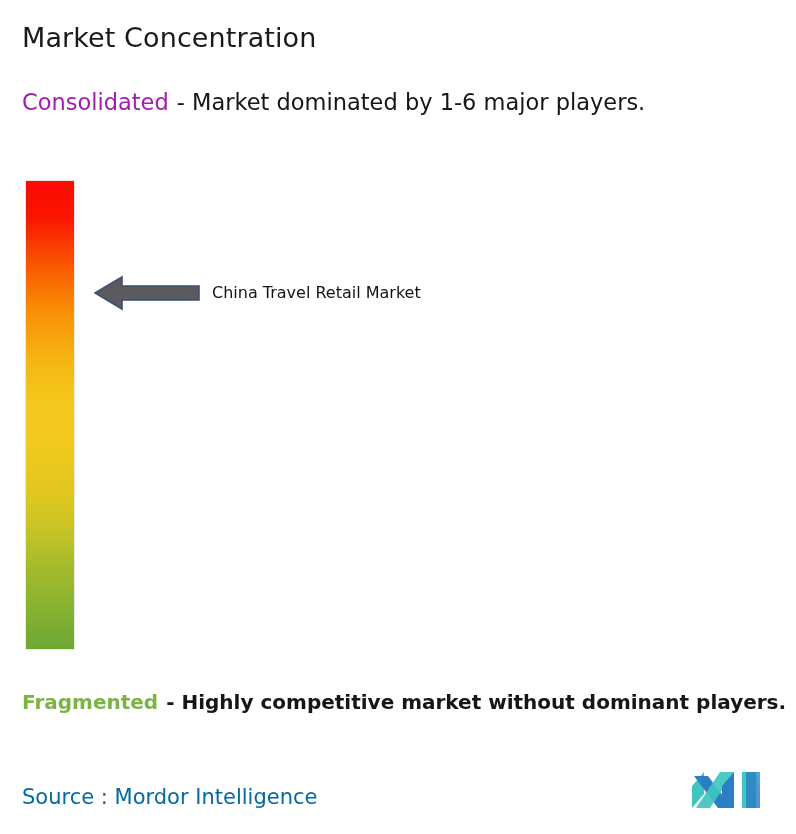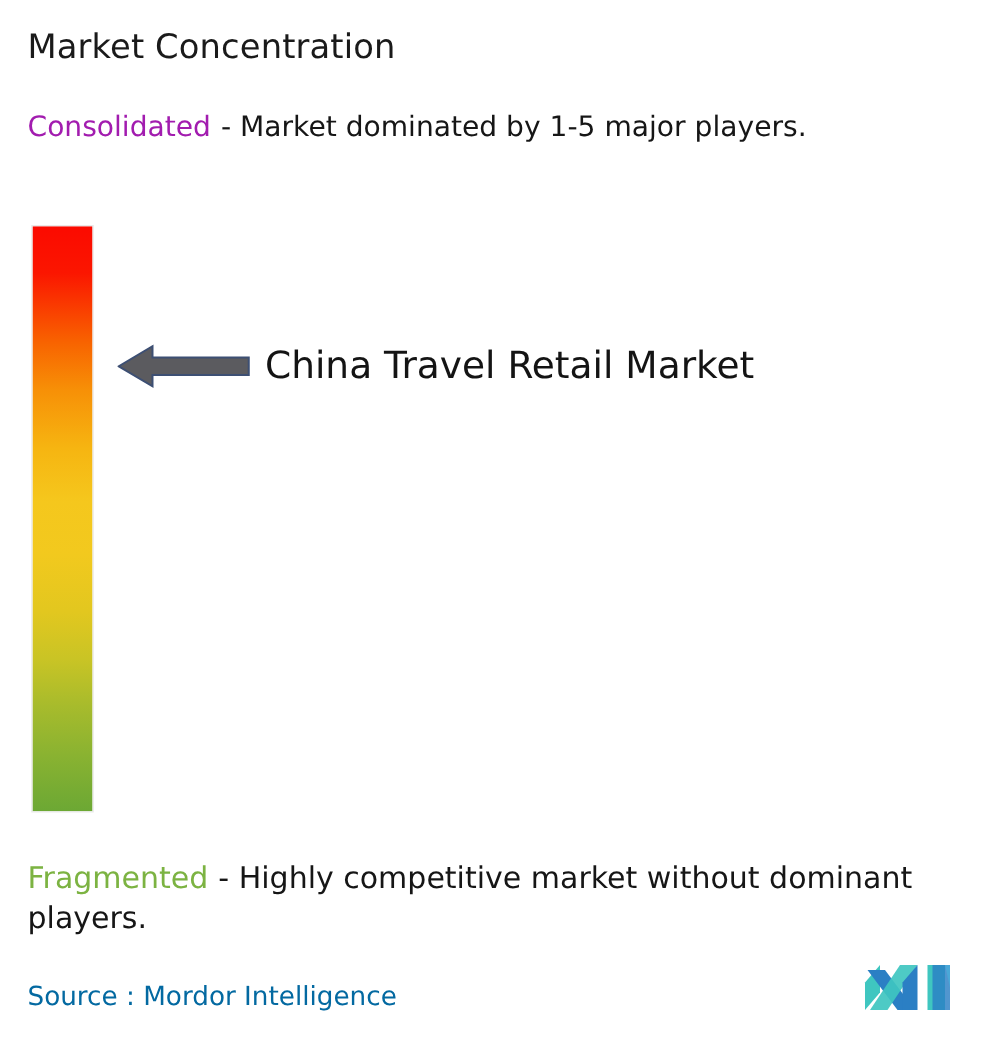--- a/index.html
+++ b/index.html
@@ -44,24 +44,24 @@
     font-size: 22.5px;
     line-height: 32px;
     color: #161616;
     font-weight: 400;
   }
   .desc-bottom {
     position: absolute;
     left: 22px;
     top: 686px;
     width: 768px;
-    font-size: 24px;
+    font-size: 20px;
     line-height: 32px;
     color: #161616;
-    font-weight: 400;
+    font-weight: 700;
   }
   .kw-consolidated {
     color: #a21caf;
   }
   .kw-fragmented {
     color: #7cb342;
   }
   .kw-gap {
     display: inline-block;
     width: 8px;
@@ -101,21 +101,21 @@
     top: 273px;
     width: 106px;
     height: 40px;
   }
 
   
   .pointer-label {
     position: absolute;
     left: 212px;
     top: 278px;
-    font-size: 30px;
+    font-size: 16px;
     line-height: 30px;
     color: #141414;
     white-space: nowrap;
   }
 
   
   .source-line {
     position: absolute;
     left: 22px;
     top: 783px;
@@ -136,21 +136,21 @@
 </style>
 </head>
 <body>
 
 <div id="chart-root">
 
   <div class="chart-title">Market Concentration</div>
 
   <div class="desc-top">
     <span class="kw-consolidated">Consolidated</span><span class="kw-gap"></span><span>-</span>
-    <span>Market dominated by 1-5 major players.</span>
+    <span>Market dominated by 1-6 major players.</span>
   </div>
 
   <div class="scale-bar"></div>
 
   <div class="pointer-arrow">
     <svg width="106" height="40" viewBox="0 0 106 40" xmlns="http://www.w3.org/2000/svg">
       <polygon points="1,20 28,4 28,13 105,13 105,27 28,27 28,36" fill="#5b5b5f" stroke="#3d4f73" stroke-width="1.6" stroke-linejoin="miter"></polygon>
     </svg>
   </div>
 

